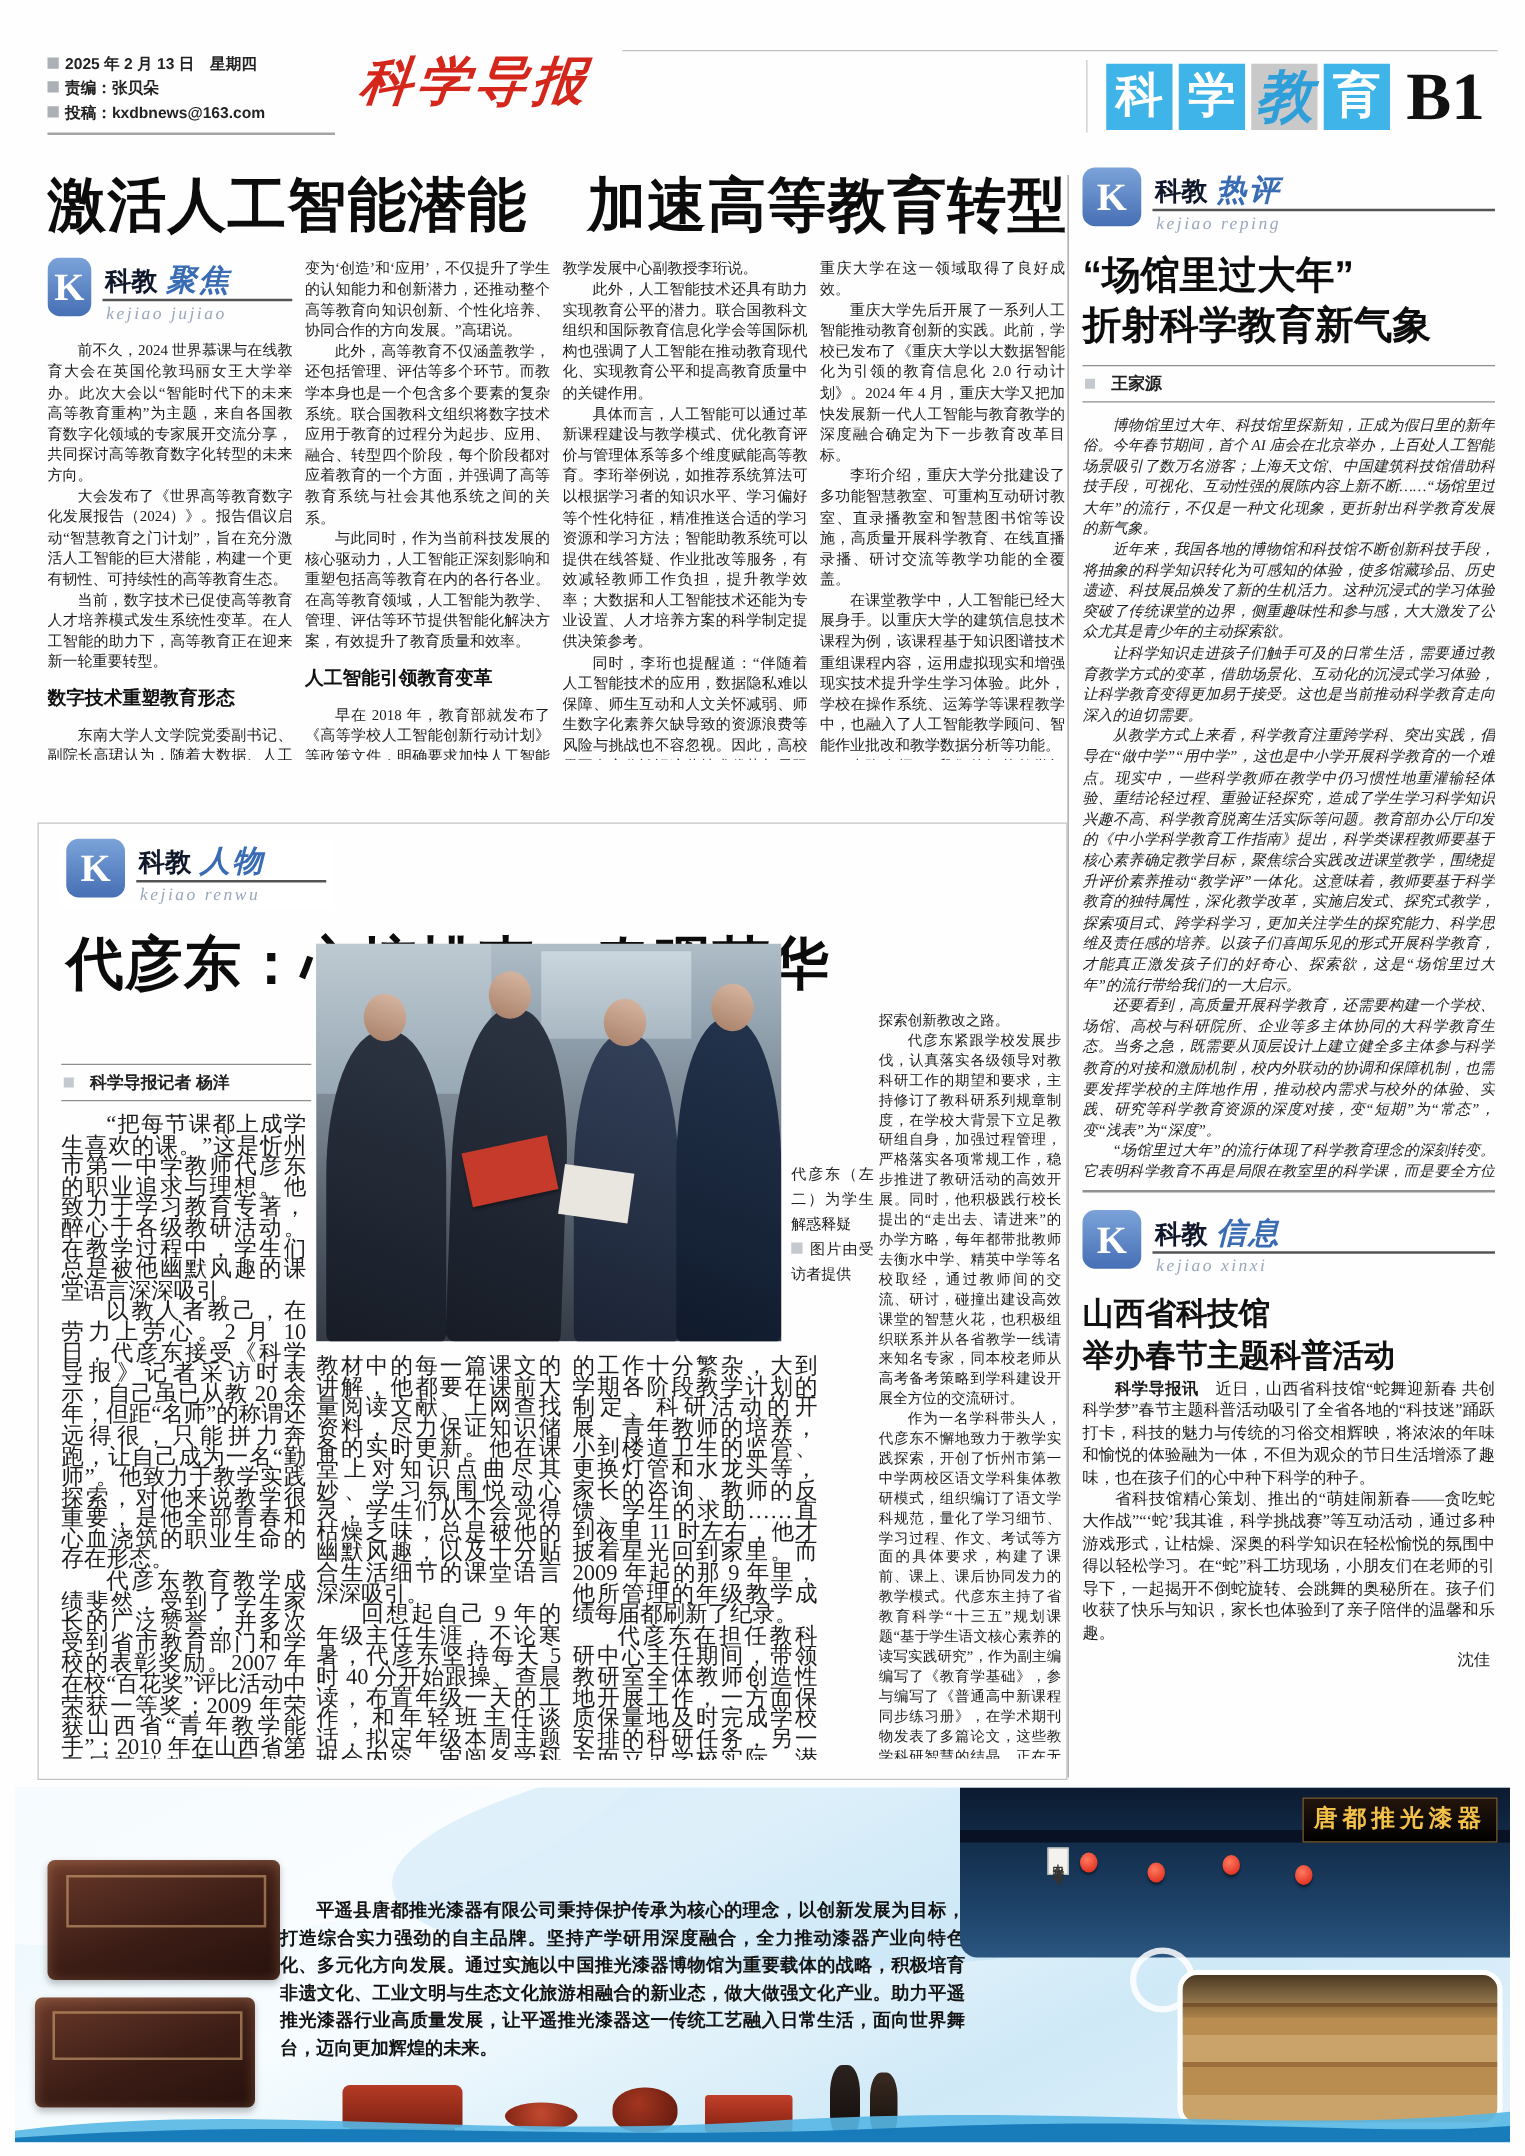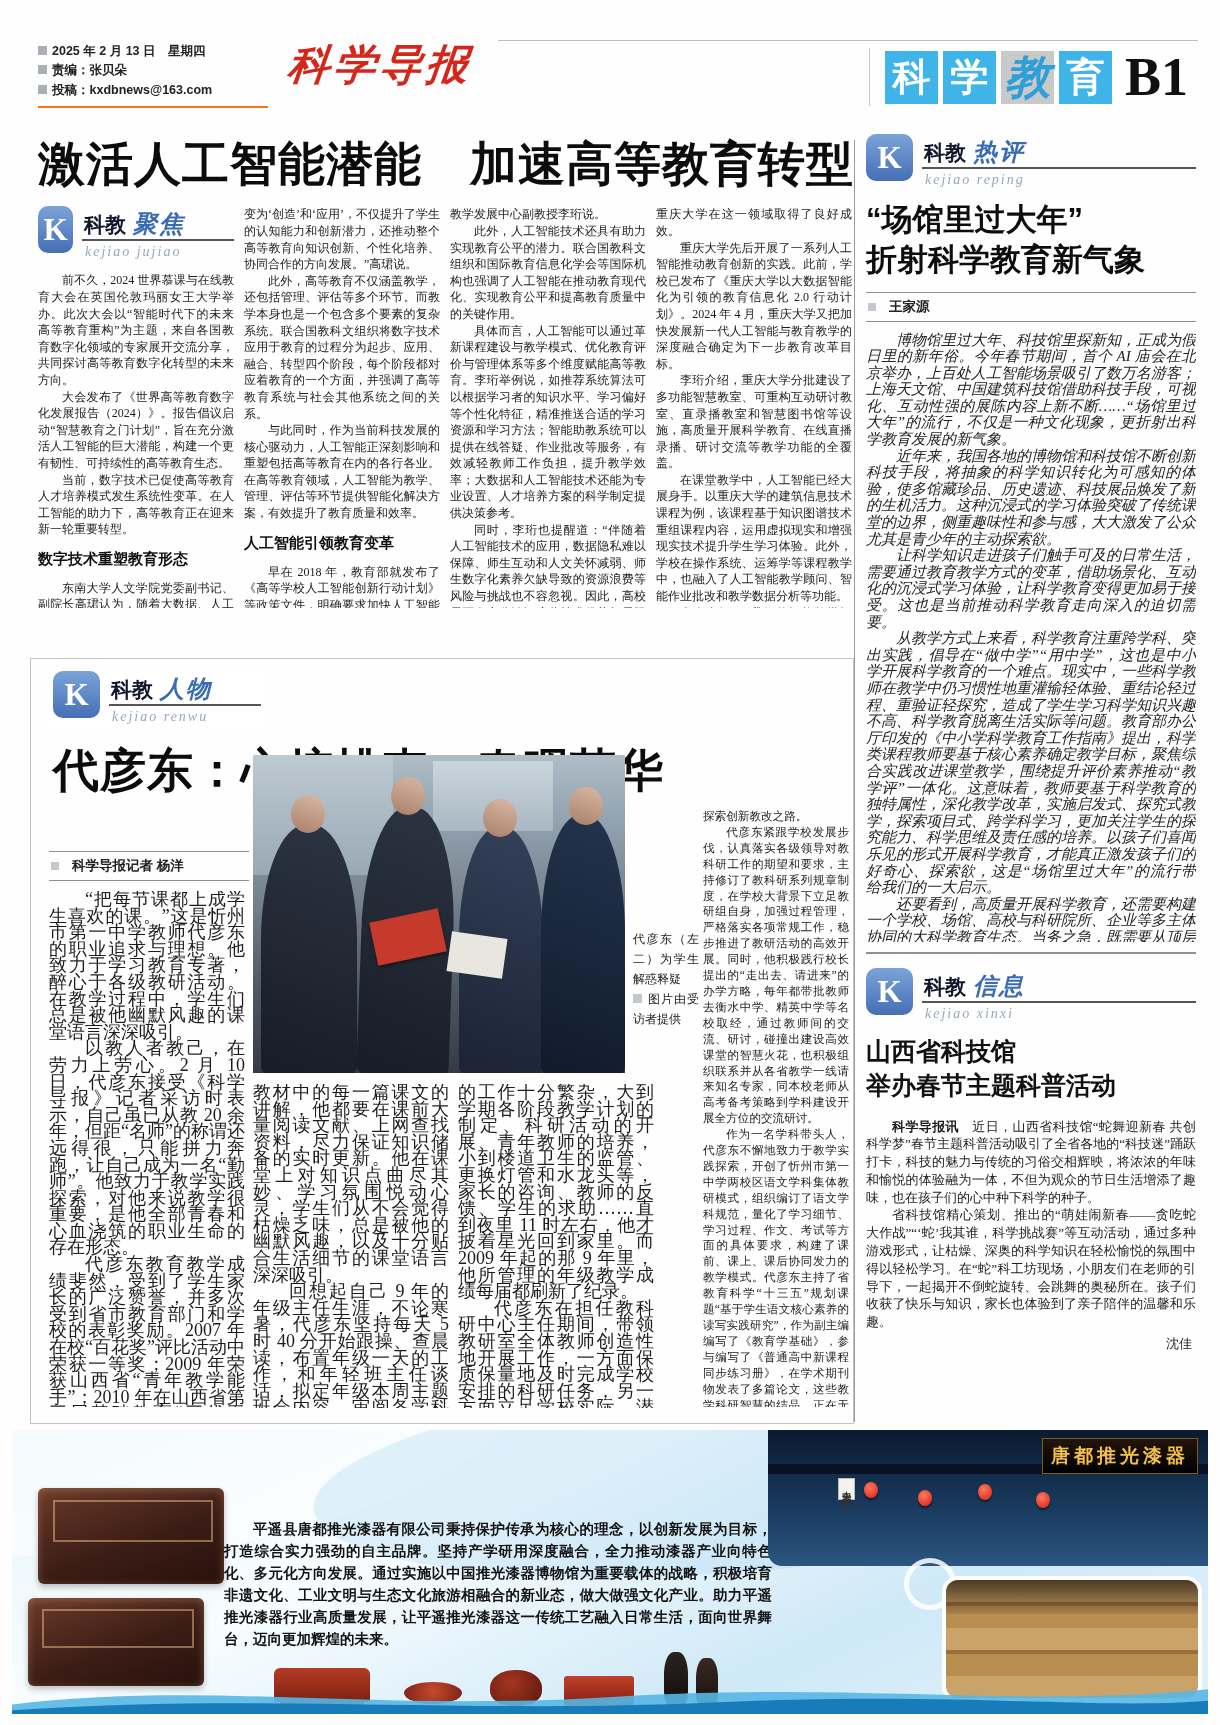--- a/index.html
+++ b/index.html
@@ -1,20 +1,20 @@
 <!DOCTYPE html>
 <html><head>
 <meta charset="utf-8">
 <style>
   html,body{margin:0;padding:0;background:#d9d9d9;}
   #page{position:relative;width:1220px;height:1725px;background:#fefefe;margin:0 auto;overflow:hidden;
         font-family:"Liberation Serif","DejaVu Serif",serif;color:#1b1b1b;}
   
   #header{position:absolute;left:38px;top:26px;width:1150px;height:92px;}
-  #header-info{position:absolute;left:0;top:16px;width:230px;border-bottom:2px solid #f97316;padding-bottom:6px;}
+  #header-info{position:absolute;left:0;top:16px;width:230px;border-bottom:2px solid #a3a3a3;padding-bottom:6px;}
   .hline{font:700 12.5px/1.55 "Liberation Sans","DejaVu Sans",sans-serif;color:#222;white-space:nowrap;}
   .sq{display:inline-block;width:9px;height:9px;background:#aab0b6;margin-right:5px;}
   .sq.sm{width:8px;height:8px;background:#c3c9ce;}
   #masthead{position:absolute;left:250px;top:18px;font:italic 700 42px/1 "DejaVu Serif",serif;
             color:#d5261b;letter-spacing:4px;transform:skewX(-6deg);}
   #header-topline{position:absolute;left:460px;top:14px;width:700px;border-top:1px solid #bfbfbf;}
   #section-block{position:absolute;right:0;top:22px;display:flex;align-items:center;gap:5px;}
   #section-vline{width:1px;height:58px;background:#c9c9c9;margin-right:10px;}
   .tile{width:53px;height:53px;background:#3fb4e9;color:#fff;text-align:center;
         font:900 38px/53px "Liberation Sans","DejaVu Sans",sans-serif;}
@@ -44,23 +44,23 @@
   .col p,.flow p{margin:0;text-indent:2em;}
   .col p.noindent,.flow p.noindent{text-indent:0;}
   .col h4.subhead,.flow h4.subhead{font:700 15px/1.2 "Liberation Sans","DejaVu Sans",sans-serif;
        margin:12px 0 12px;text-indent:0;color:#111;}
   #lead-badge{margin-bottom:10px;}
   
   #divider-v{position:absolute;left:854px;top:140px;width:1px;height:1282px;background:#9a9a9a;}
   #rightcol{position:absolute;left:866px;top:134px;width:330px;}
   .rp-headline{font:900 31px/40px "Liberation Sans","DejaVu Sans",sans-serif;color:#0d0d0d;margin:10px 0 12px;}
   #reping-body{height:610px;overflow:hidden;text-align:justify;font-style:italic;
-               font-size:15px;line-height:16.6px;color:#222;margin-top:10px;}
+               font-size:12px;line-height:16.6px;color:#222;margin-top:10px;}
   #reping-body p{margin:0;text-indent:2em;}
-  #xinxi-headline{font:700 25px/34px "Liberation Sans","DejaVu Sans",sans-serif;color:#111;margin:10px 0 16px;}
+  #xinxi-headline{font:700 25px/34px "Liberation Sans","DejaVu Sans",sans-serif;color:#111;margin:10px 0 0;}
   #xinxi-body{text-align:justify;font-size:13px;line-height:17.8px;color:#1c1c1c;}
   #xinxi-body p{margin:0;text-indent:2em;}
   #xinxi-body .lead-tag{font-weight:700;font-family:"Liberation Sans","DejaVu Sans",sans-serif;}
   .author-line{text-align:right;margin-top:4px;font-size:13px;padding-right:4px;}
   
   #renwu{position:absolute;left:30px;top:658px;width:822px;height:764px;border:1px solid #c3c3c3;}
   #renwu-badge{position:absolute;left:16px;top:12px;background:#fff;padding:0 6px;}
   #renwu-headline{position:absolute;left:22px;top:88px;font:900 46px/1 "Liberation Sans","DejaVu Sans",sans-serif;
                   color:#0c0c0c;letter-spacing:1px;white-space:nowrap;}
   #renwu-byline{position:absolute;left:18px;top:192px;width:196px;}

